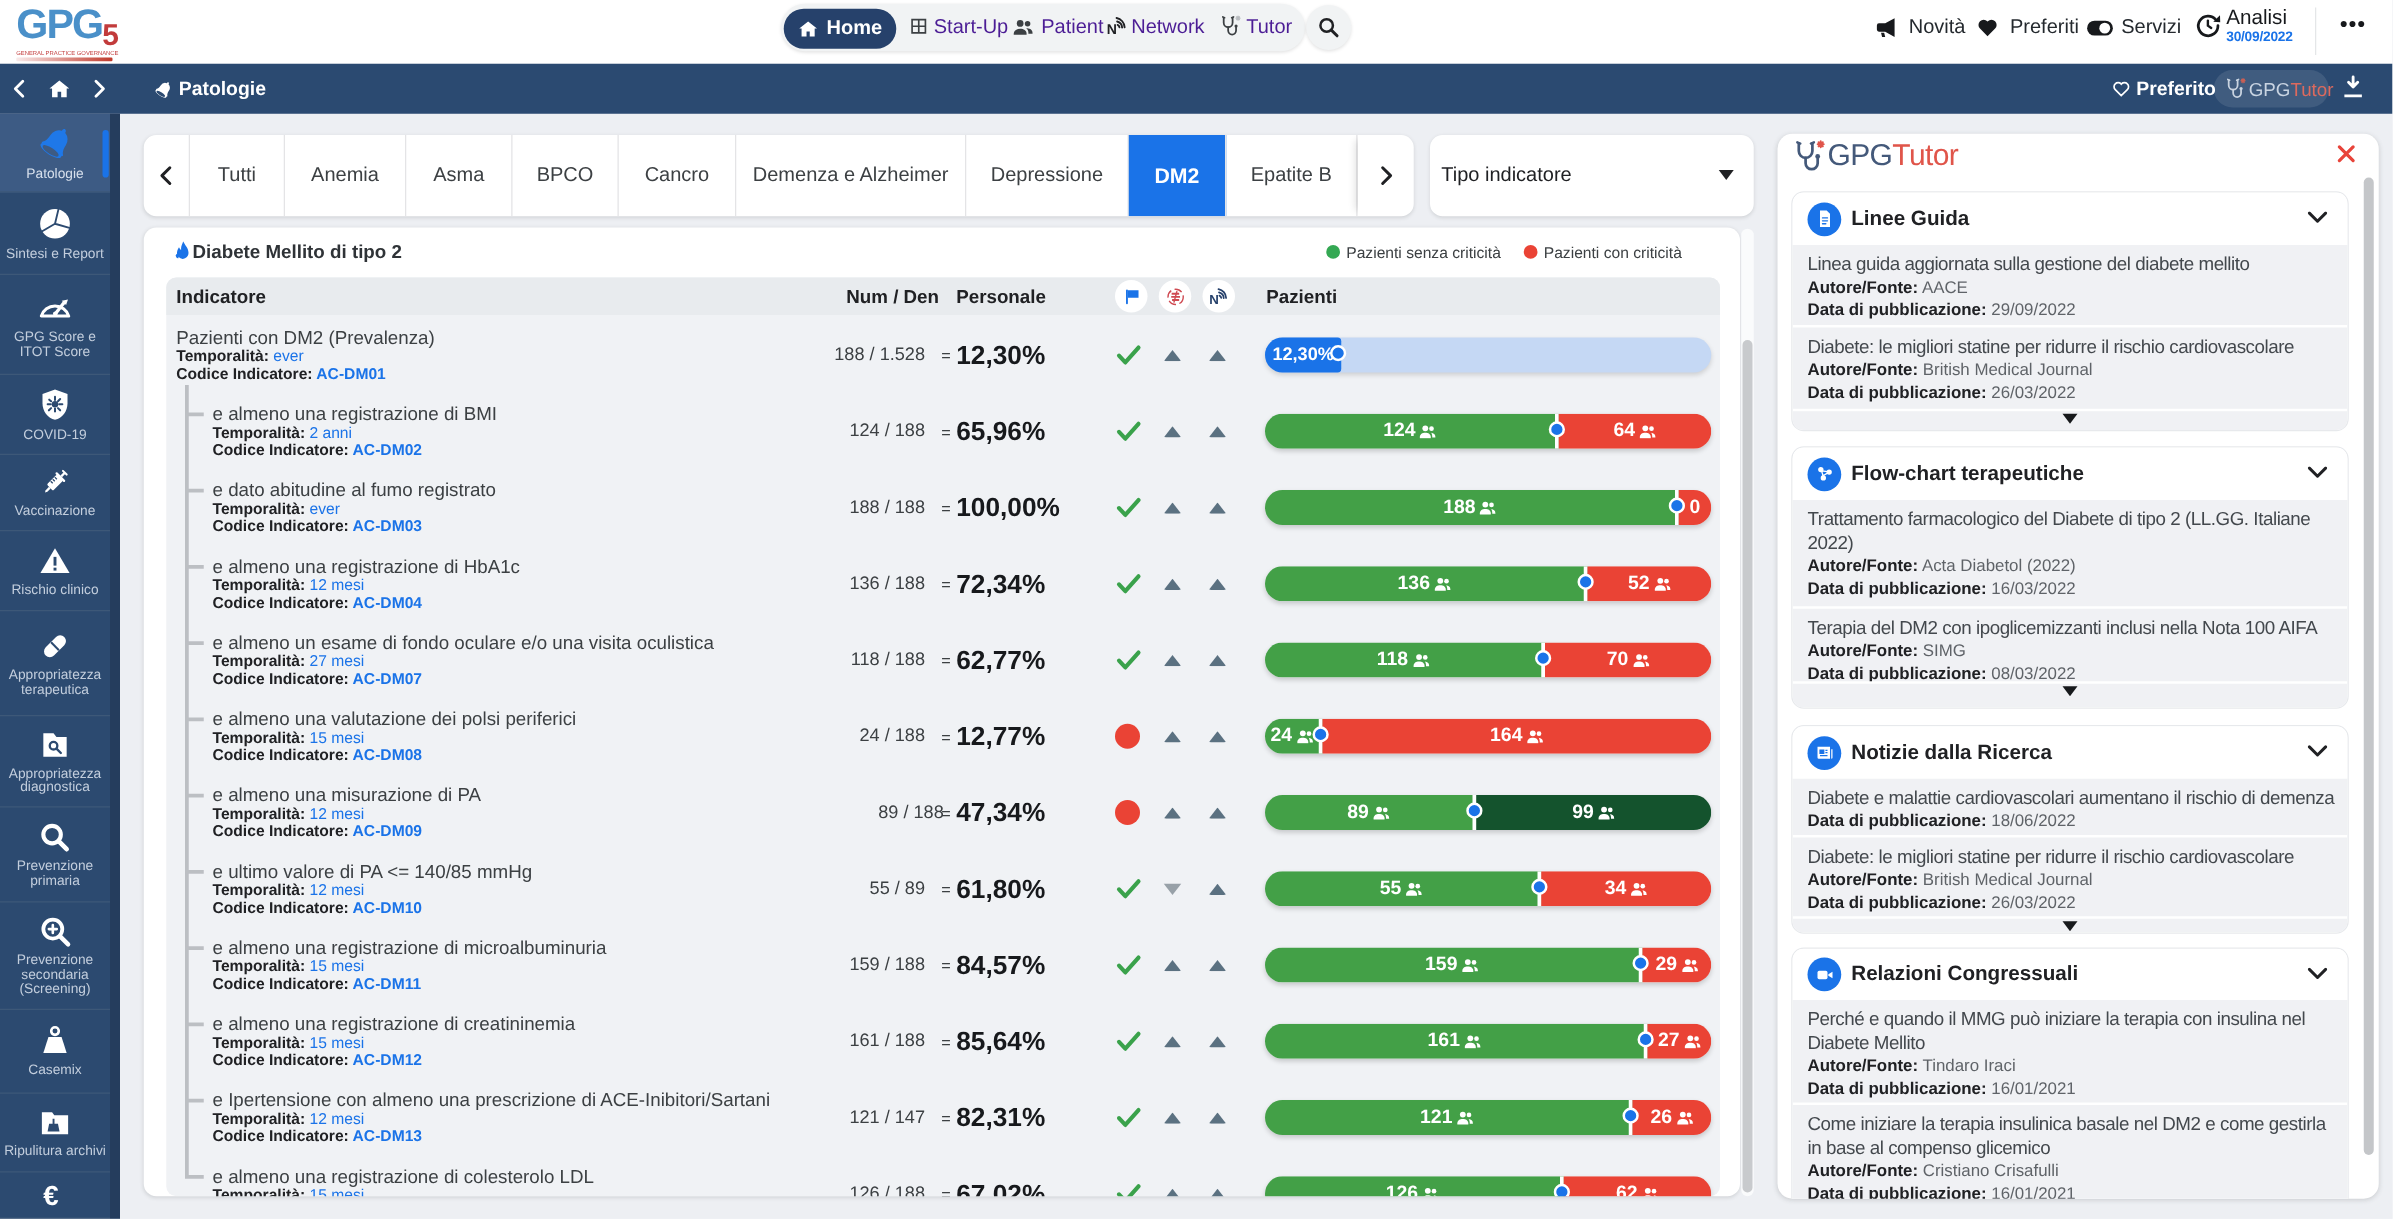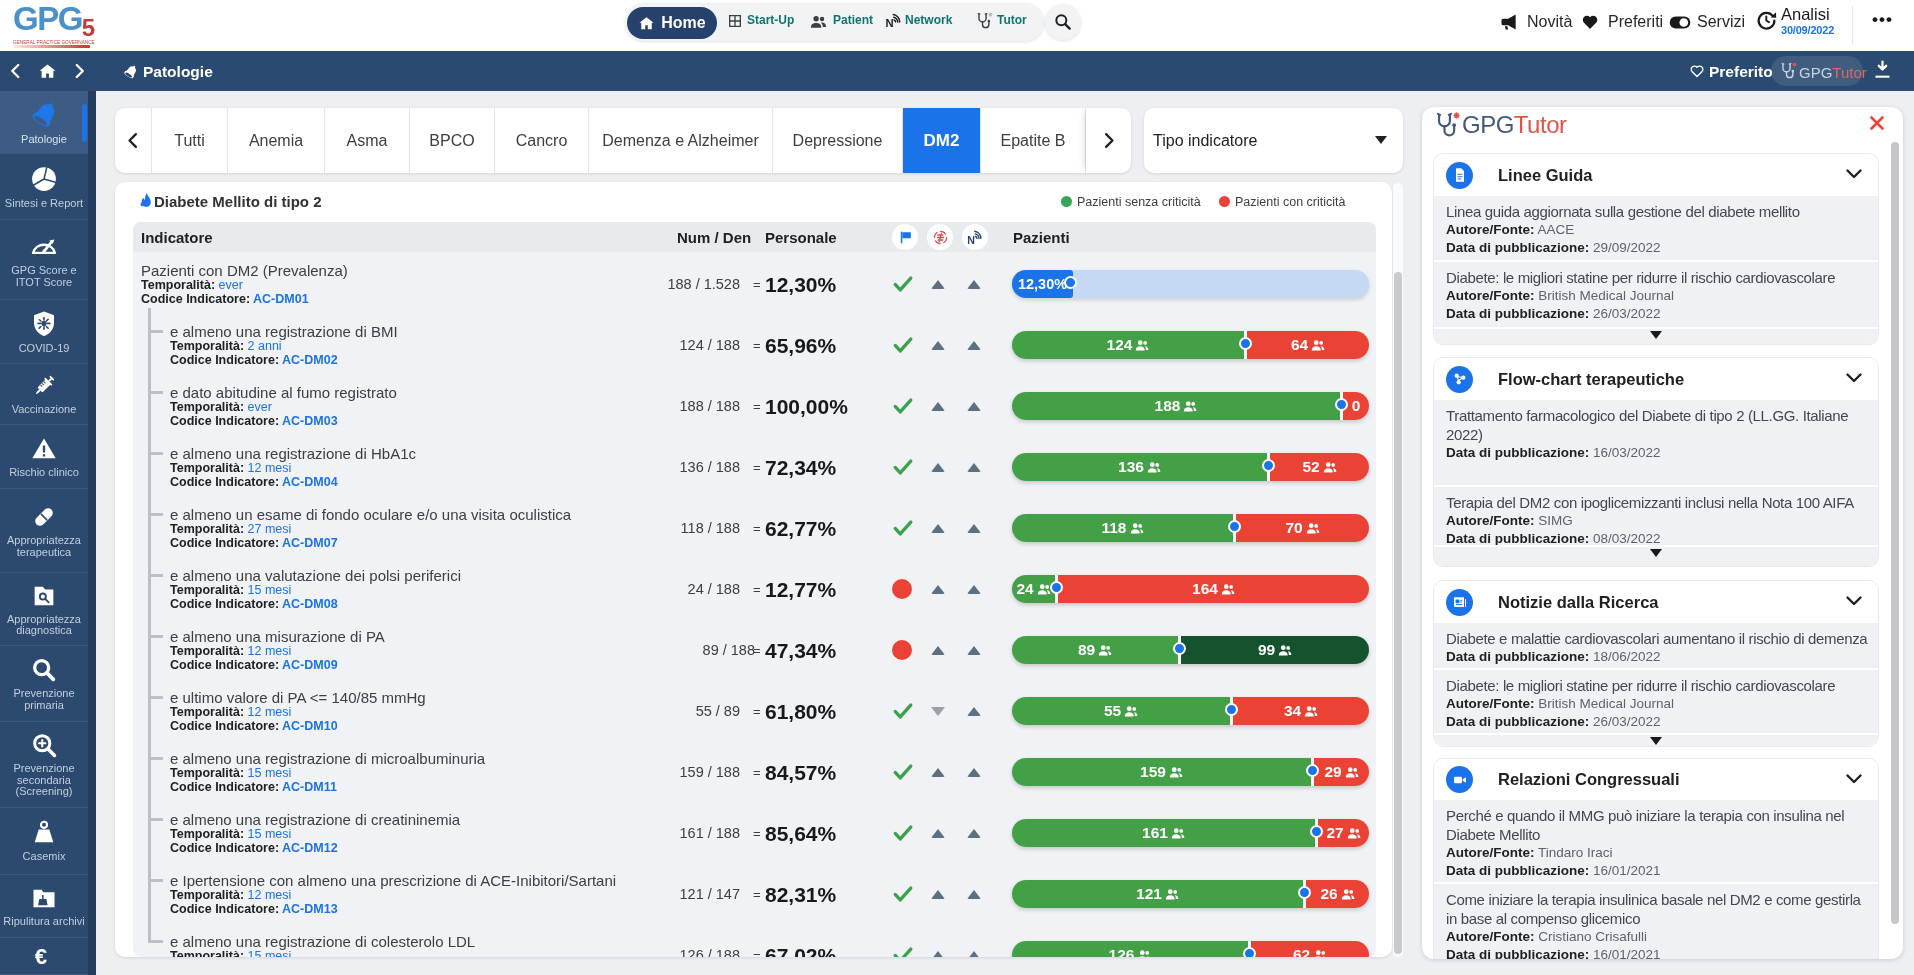--- a/index.html
+++ b/index.html
@@ -2,21 +2,21 @@
 <html><head><meta charset="utf-8">
 <style>
 *{margin:0;padding:0;box-sizing:border-box;font-family:"Liberation Sans",sans-serif;}
 html,body{width:1914px;height:975px;overflow:hidden;background:#edeff3;position:relative;}
 .abs{position:absolute;}
 svg{display:block;}
 
 #tophead{left:0;top:0;width:1914px;height:51px;background:#fff;}
 .pill{left:625px;top:3px;width:419px;height:38px;background:#f1f3f4;border-radius:19px;box-shadow:0 1px 3px rgba(0,0,0,.12);}
 .homebtn{left:627px;top:7px;width:90px;height:32px;background:#26416b;border-radius:16px;color:#fff;font-weight:bold;font-size:16px;display:flex;align-items:center;justify-content:center;gap:6px;}
-.navtx{top:13px;font-size:12px;color:#0f766e;font-weight:700;}
+.navtx{top:13px;font-size:16px;color:#4c1d95;font-weight:400;}
 .searchcirc{left:1045px;top:4px;width:36px;height:36px;background:#f1f3f4;border-radius:50%;box-shadow:0 1px 3px rgba(0,0,0,.12);display:flex;align-items:center;justify-content:center;}
 .rightitem{top:0;height:44px;display:flex;align-items:center;gap:8px;font-size:16px;color:#24292e;}
 
 #navybar{left:0;top:51px;width:1914px;height:40px;background:#2b4a71;color:#fff;}
 
 #sidebar{left:0;top:91px;width:96px;height:884px;background:#2c4a70;}
 .sbitem{left:0;width:88px;color:#c3cedd;text-align:center;border-bottom:1px solid #3d5878;}
 .sbitem .lbl{font-size:11px;line-height:11.5px;}
 .sbactive{background:#3d5b84;color:#d7e0ec;}
 
@@ -34,21 +34,21 @@
 .pct{font-size:21px;font-weight:bold;color:#17191c;white-space:nowrap;}
 .bar{height:28px;border-radius:14px;display:flex;overflow:hidden;box-shadow:0 2px 4px rgba(0,0,0,.18);}
 .seg{display:flex;align-items:center;justify-content:center;gap:3px;color:#fff;font-weight:bold;font-size:15.5px;}
 .seg.g{border-right:3px solid #fff;box-sizing:border-box;}
 .mark{width:13px;height:13px;border-radius:50%;background:#1a73e8;border:2px solid #fff;}
 .tri-u{width:0;height:0;border-left:7px solid transparent;border-right:7px solid transparent;border-bottom:9px solid #5b7181;border-radius:2px;}
 .tri-d{width:0;height:0;border-left:7px solid transparent;border-right:7px solid transparent;border-top:9px solid #98a1a8;}
 
 #rpanel{left:1422px;top:107px;width:481px;height:852px;background:#fff;border-radius:12px;box-shadow:0 1px 4px rgba(60,64,67,.2);overflow:hidden;}
 .rcard{position:absolute;left:11px;width:446px;background:#fff;border:1px solid #e7e9ec;border-radius:10px;overflow:hidden;display:flex;flex-direction:column;}
-.rhead{height:42px;display:flex;align-items:center;padding-left:12px;gap:25px;font-size:16.5px;font-weight:bold;color:#202124;background:#fff;}
+.rhead{height:42px;display:flex;align-items:center;padding-left:12px;gap:8px;font-size:16.5px;font-weight:bold;color:#202124;background:#fff;}
 .ritem{background:#f0f1f4;margin-bottom:2px;padding:6px 6px 0 12px;overflow:hidden;}
 .rtitle{font-size:15px;letter-spacing:-.35px;color:#43484d;line-height:19px;}
 .rmeta{font-size:13.5px;color:#5f6368;line-height:18px;}
 .rmeta b{color:#202124;}
 .rfoot{background:#f0f1f4;height:15px;display:flex;align-items:flex-start;justify-content:center;}
 .bluecirc{width:27px;height:27px;border-radius:50%;background:#1a73e8;display:flex;align-items:center;justify-content:center;}
 </style></head><body>
 
 <div class="abs" id="tophead"></div>
 <div class="abs" style="left:13px;top:4px;width:120px;height:42px;">
@@ -774,20 +774,21 @@
             <path d="M8 8.5l7 1M8.5 15l7-4M8 9l1.5 5" stroke="#fff" stroke-width="1.6"></path>
           </svg>
         </div>
         <span>Flow-chart terapeutiche</span>
         <svg style="position:absolute;right:16px;top:15px;" width="16" height="10" viewBox="0 0 16 10" xmlns="http://www.w3.org/2000/svg">
           <path d="M1.5 1.5 8 8l6.5-6.5" stroke="#202124" stroke-width="2.4" fill="none" stroke-linecap="round" stroke-linejoin="round"></path>
         </svg>
       </div>
       <div class="ritem" style="height:85px;">
         <div class="rtitle">Trattamento farmacologico del Diabete di tipo 2 (LL.GG. Italiane 2022)</div>
+        <div class="rmeta"><b>Autore/Fonte:</b> Acta Diabetol (2022)</div>
         <div class="rmeta"><b>Data di pubblicazione:</b> 16/03/2022</div>
       </div>
       <div class="ritem" style="height:58px;">
         <div class="rtitle">Terapia del DM2 con ipoglicemizzanti inclusi nella Nota 100 AIFA</div>
         <div class="rmeta"><b>Autore/Fonte:</b> SIMG</div>
         <div class="rmeta"><b>Data di pubblicazione:</b> 08/03/2022</div>
       </div>
       <div class="rfoot" style="flex:1;">
         <div style="width:0;height:0;border-left:6.5px solid transparent;border-right:6.5px solid transparent;border-top:8px solid #17191c;margin-top:2px;"></div>
       </div>

